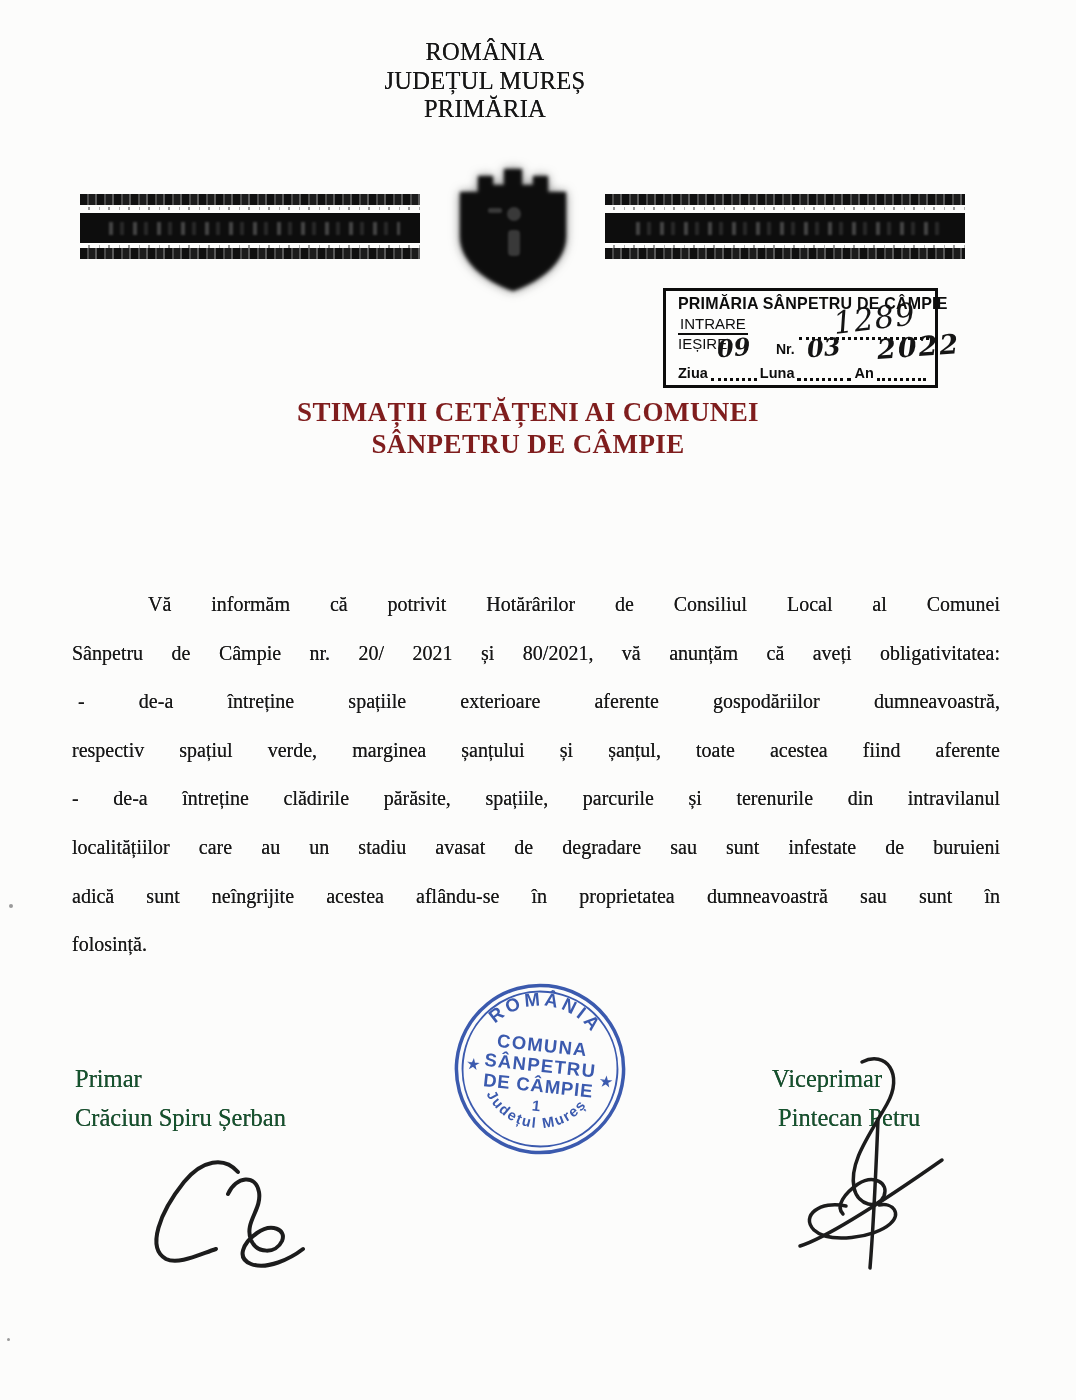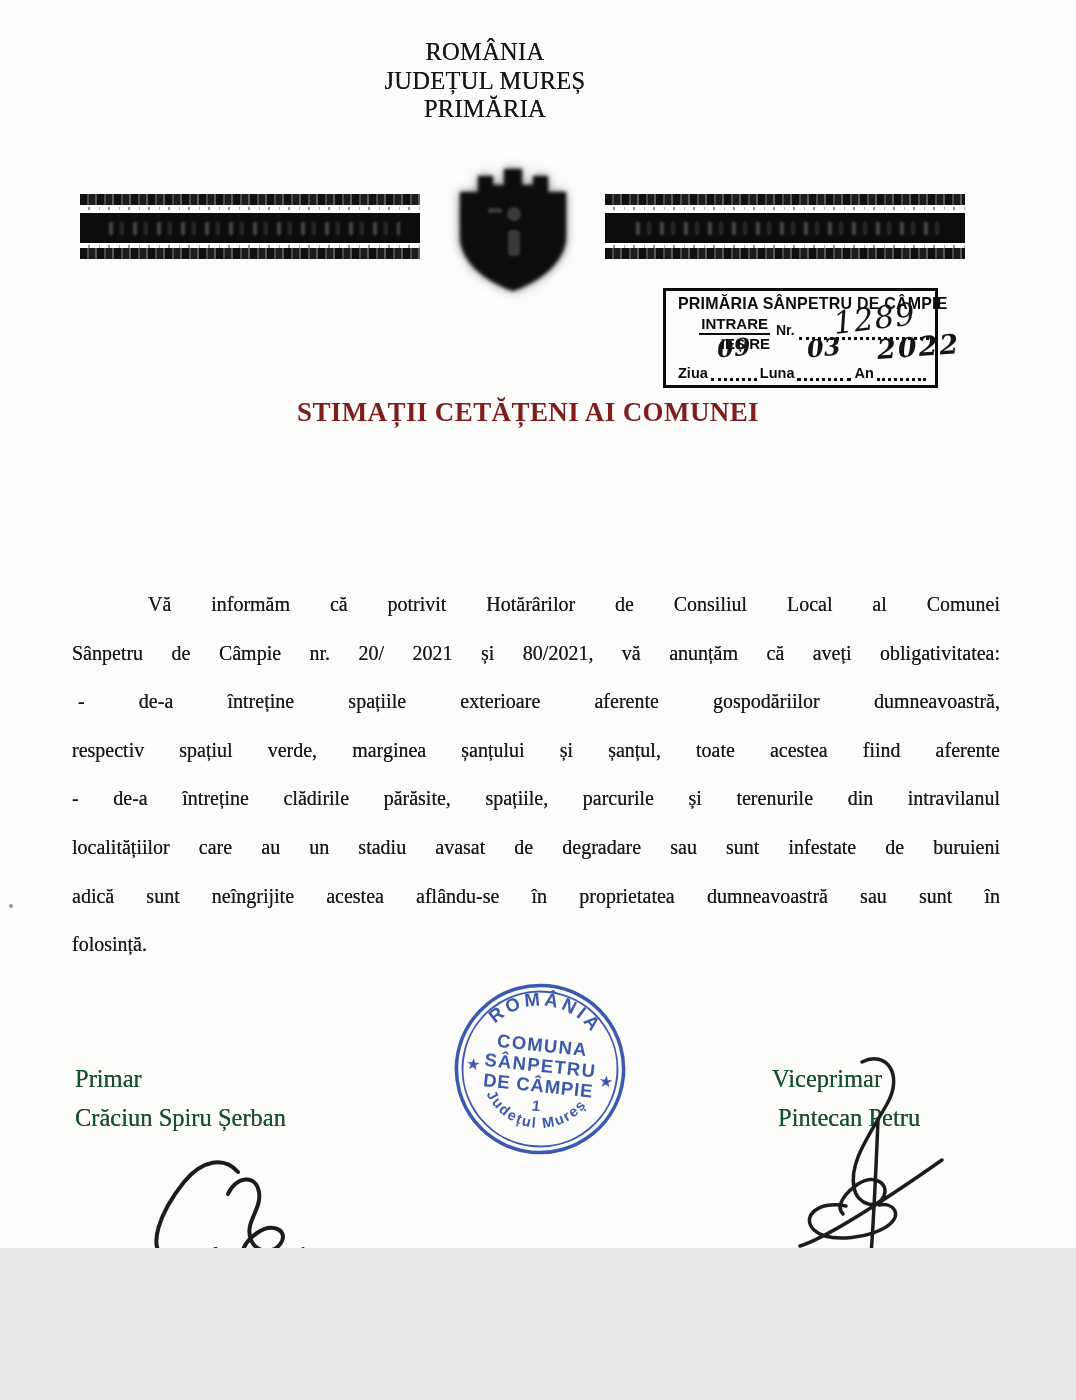--- a/index.html
+++ b/index.html
@@ -1,17 +1,17 @@
 <!DOCTYPE html>
 <html><head>
 <meta charset="utf-8">
 <style>
   html,body { margin:0; padding:0; background:#e8e8e6; }
   .page {
-    position:relative; width:1076px; height:1248px; margin:0 auto;
+    position:relative; width:1076px; height:1400px; margin:0 auto;
     background:#fcfcfb; overflow:hidden;
     font-family:"Liberation Serif", serif; color:#1a1a1a;
   }
   
   .letterhead {
     position:absolute; top:38px; left:0; width:970px; text-align:center;
     font-size:24.5px; line-height:28.5px; letter-spacing:.3px; color:#161616;
     text-shadow:0 0 .5px #333;
   }
   
@@ -32,23 +32,23 @@
   .emblem { position:absolute; left:448px; top:164px; width:130px; height:132px; filter:blur(.8px) drop-shadow(0 0 5px rgba(10,10,10,.55)); }
   
   .registry {
     position:absolute; left:663px; top:288px; width:275px; height:100px;
     box-sizing:border-box; border:3px solid #0c0c0c; padding:3px 6px 4px 12px;
     font-family:"Liberation Sans", sans-serif; color:#0d0d0d;
     display:flex; flex-direction:column; background:rgba(255,255,255,.4);
   }
   .reg-title { font-weight:bold; font-size:16.5px; line-height:19px; white-space:nowrap; transform:scaleX(.97); transform-origin:left center; letter-spacing:.2px; }
   .reg-mid { display:flex; align-items:flex-start; margin-top:2px; }
-  .reg-inout { width:92px; text-align:right; font-weight:bold; font-size:15px; line-height:17px; }
+  .reg-inout { width:92px; text-align:left; font-weight:normal; font-size:15px; line-height:17px; }
   .reg-intrare { border-bottom:2.5px solid #0c0c0c; display:inline-block; padding:0 2px 1px 2px; }
-  .reg-nr-label { font-weight:bold; font-size:14px; margin:7px 4px 0 6px; }
+  .reg-nr-label { font-weight:bold; font-size:14px; margin:26px 4px 0 6px; }
   .dotline { position:relative; flex:1; height:22px; border-bottom:3.5px dotted #0c0c0c; }
   .hw { font-family:"DejaVu Serif", serif; font-style:italic; color:#141414; white-space:nowrap; }
   .hw-nr { position:absolute; left:34px; top:-15px; font-size:31px; transform:rotate(-7deg); letter-spacing:1px; }
   .reg-bottom { margin-top:auto; display:flex; align-items:flex-end; font-weight:bold; font-size:14.5px; line-height:16px; white-space:nowrap; }
   .dots { position:relative; display:inline-block; height:16px; border-bottom:3.5px dotted #0c0c0c; margin:0 3px; }
   .d-ziua { width:46px; } .d-luna { width:54px; } .d-an { flex:1; }
   .hw-sm { position:absolute; top:-22px; font-size:24px; transform:rotate(-5deg); }
   .hw-an { position:absolute; top:-23px; left:0; font-size:27px; letter-spacing:2px; transform:rotate(-4deg); }
   
   .doc-title {
@@ -144,20 +144,21 @@
       <span>An</span>
       <span class="dots d-an">
         <span class="hw hw-an">2022</span>
       </span>
     </div>
   </div>
 
   <div class="doc-title">
 
   <div class="doc-title-line">STIMAȚII CETĂȚENI AI COMUNEI</div>
+      <div class="doc-title-line">SÂNPETRU DE CÂMPIE</div>
     </div>
 
   <div class="body-text">
 
   <div class="line justify indent">Vă informăm  că potrivit Hotărârilor de Consiliul Local al Comunei</div>
       <div class="line justify">Sânpetru de Câmpie nr. 20/ 2021 și 80/2021, vă anunțăm că aveți obligativitatea:</div>
       <div class="line justify dash-indent">- de-a întreține  spațiile exterioare aferente gospodăriilor dumneavoastră,</div>
       <div class="line justify">respectiv spațiul verde, marginea șanțului și  șanțul, toate acestea fiind aferente</div>
       <div class="line justify">- de-a întreține clădirile părăsite, spațiile, parcurile și terenurile  din intravilanul</div>
       <div class="line justify">localitățiilor  care au un stadiu avasat de degradare  sau sunt infestate de buruieni</div>

